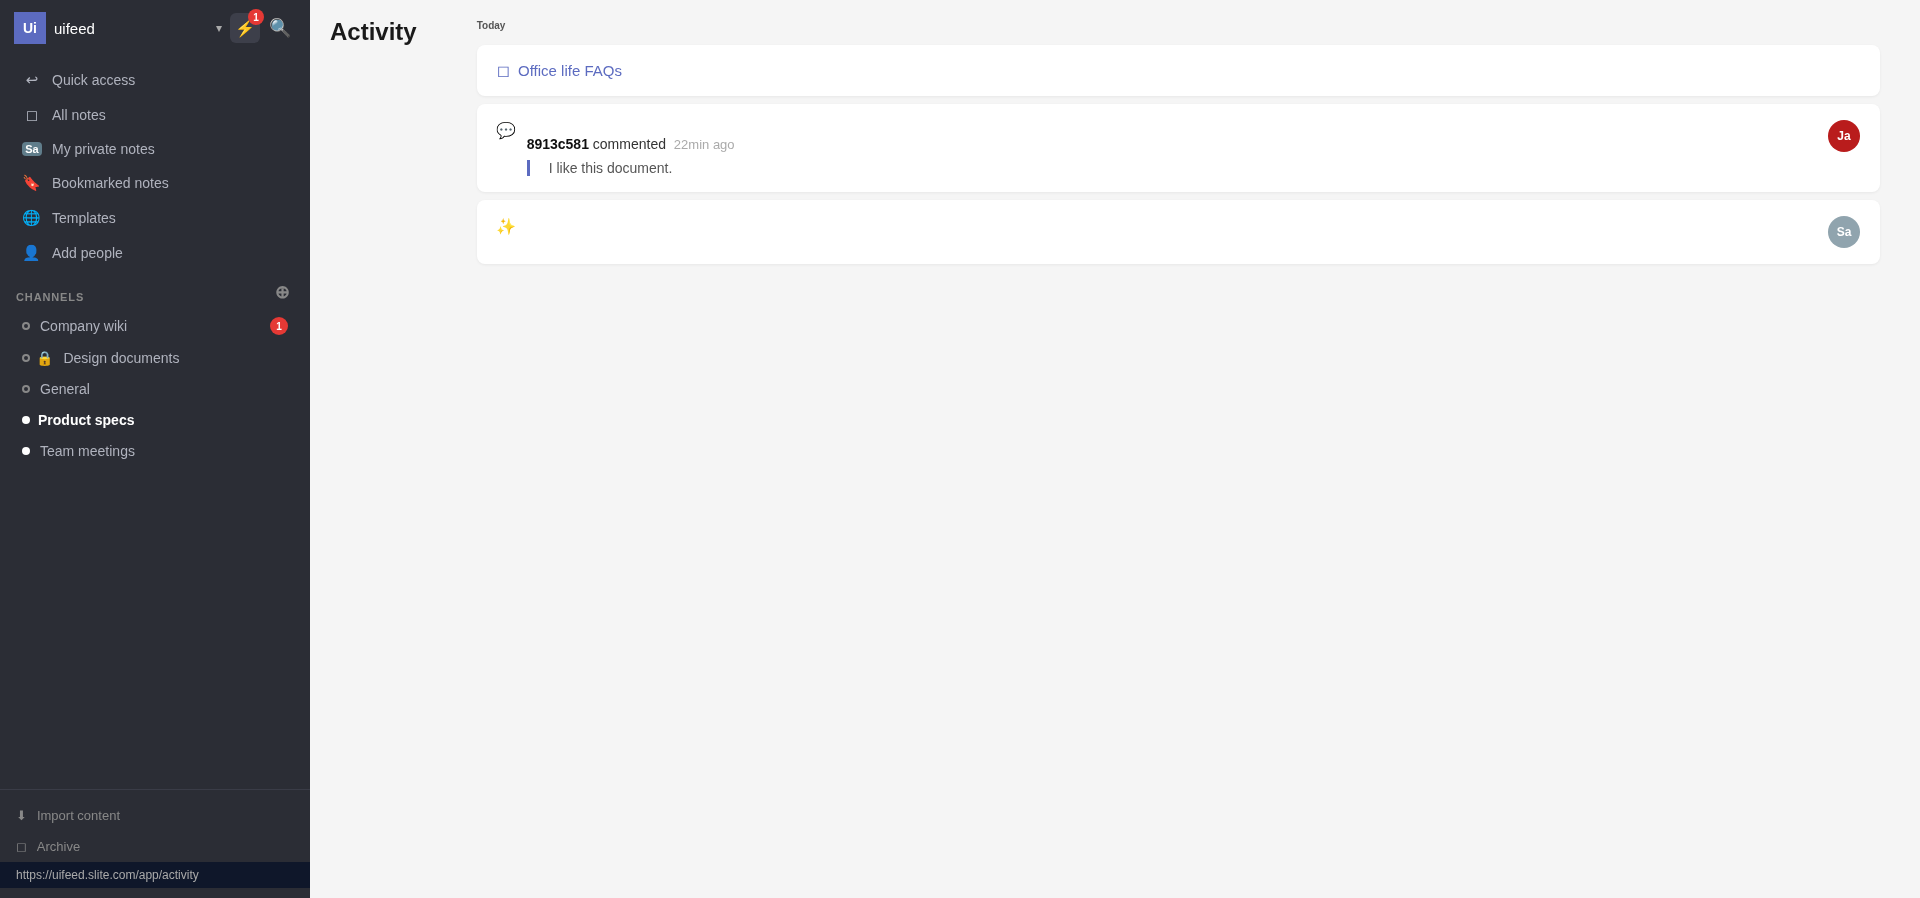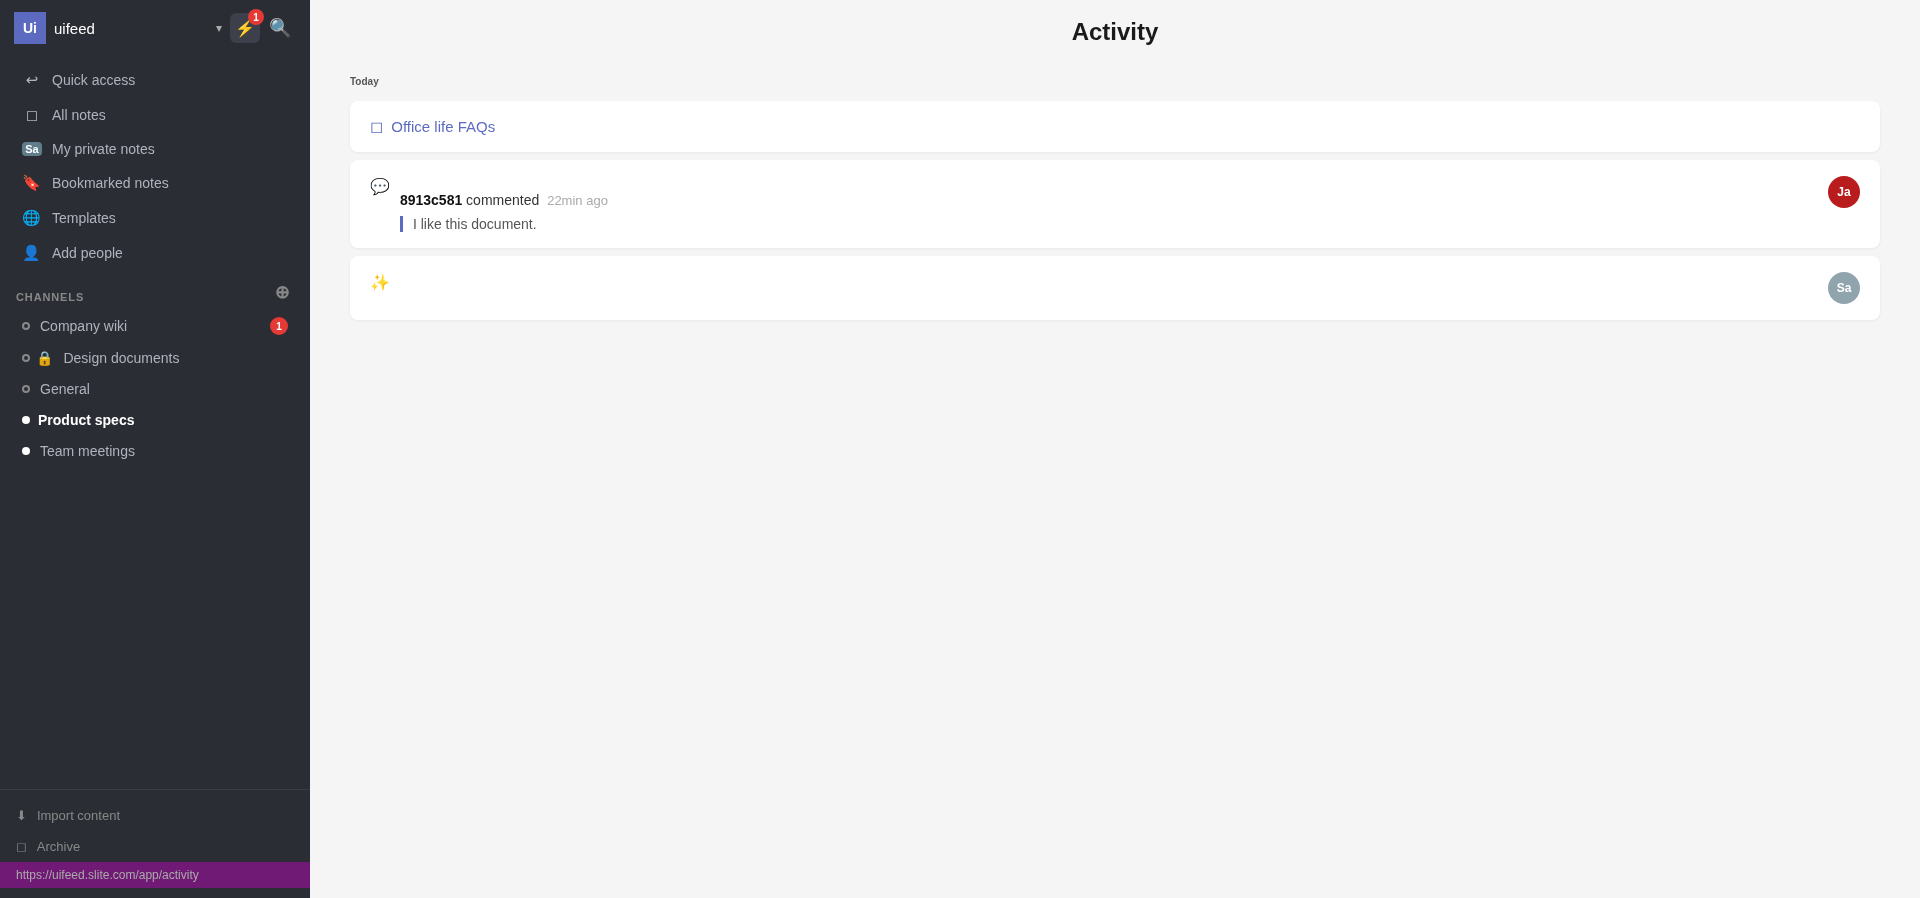--- a/index.html
+++ b/index.html
@@ -96,30 +96,30 @@
     }
     .sidebar-footer {
       padding: 10px 0; border-top: 1px solid #3a3c47; margin-top: auto;
     }
     .footer-item {
       display: flex; align-items: center;
       padding: 8px 16px; cursor: pointer;
       color: #888; font-size: 13px; gap: 10px;
     }
     .url-bar {
-      background: #701a75; color: #aaa; font-size: 12px;
+      background: #0f172a; color: #aaa; font-size: 12px;
       padding: 6px 16px; word-break: break-all;
     }
 
     
     .main {
       flex: 1;
       background: #f5f5f5;
       display: flex;
-      flex-direction: column;
+      flex-direction: row;
       overflow: hidden;
     }
     .main-header {
       text-align: center;
       padding: 18px 20px 10px;
       background: #f5f5f5;
     }
     .main-title {
       font-size: 24px; font-weight: 700; color: #1a1a1a;
     }
@@ -154,21 +154,21 @@
       gap: 10px; flex: 1;
     }
     .event-icon { font-size: 16px; margin-top: 1px; flex-shrink: 0; }
     .event-body { flex: 1; margin-top: 16px; }
     .event-text { font-size: 14px; color: #333; }
     .event-text strong { font-weight: 700; color: #111; }
     .event-time { color: #aaa; font-size: 13px; margin-left: 4px; }
     .event-quote {
       margin-top: 8px; font-size: 14px; color: #555;
       border-left: 3px solid #5c6bc0;
-      padding-left: 10px;
+      padding-left: 19px;
     }
     .avatar-circle {
       width: 32px; height: 32px; border-radius: 50%;
       display: flex; align-items: center; justify-content: center;
       font-size: 12px; font-weight: 700; color: #fff;
       flex-shrink: 0; margin-left: auto;
     }
     .avatar-ja { background: #b91c1c; }
     .avatar-sa { background: #90a4ae; }
   </style>

